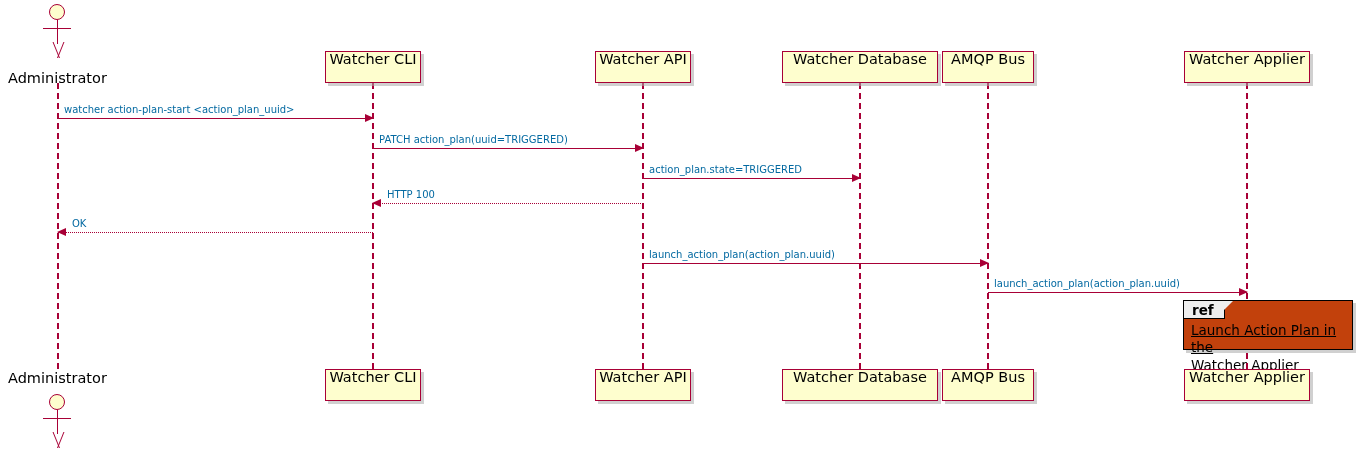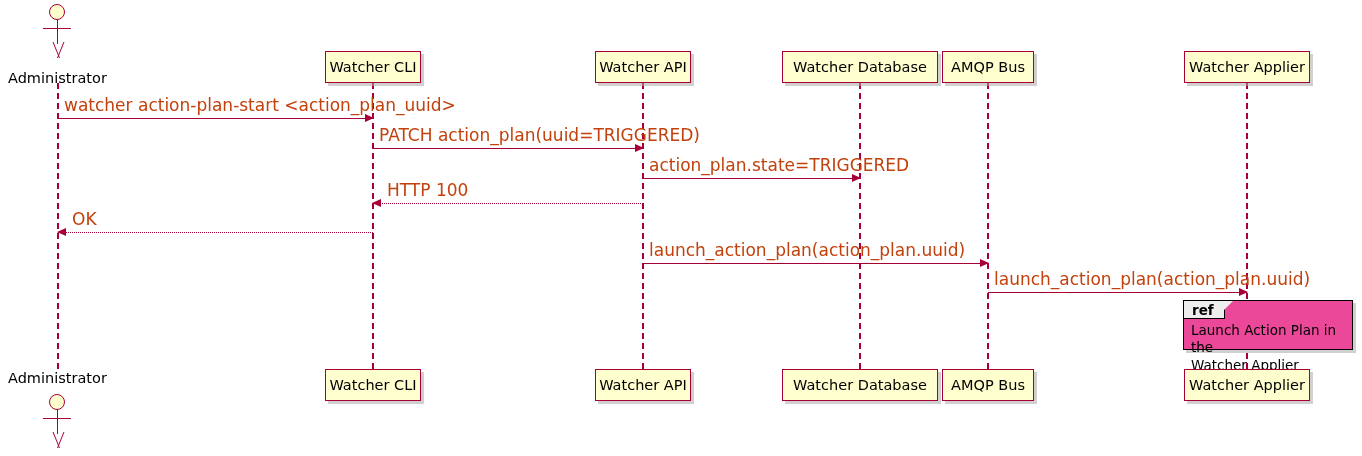--- a/index.html
+++ b/index.html
@@ -20,21 +20,21 @@
 
   
   .participant {
     position:absolute;
     background:#FEFECE;
     border:1.5px solid #A80036;
     box-shadow:3px 3px 0 0 rgba(170,170,170,0.55);
     color:#000000;
     font-size:14.5px;
     line-height:1;
-    display:flex; align-items:center; justify-content:center;
+    display:flex; justify-content:center;
     white-space:nowrap;
     box-sizing:border-box;
   }
 
   
   .actor { position:absolute; width:44px; height:56px; }
   .actor .head {
     position:absolute; left:13px; top:0;
     width:16px; height:16px; border-radius:50%;
     background:#FEFECE; border:1.6px solid #A80036;
@@ -81,29 +81,29 @@
     border-left:9px solid #A80036;
   }
   .msg.left .arrow {
     left:-1px;
     border-top:4.5px solid transparent;
     border-bottom:4.5px solid transparent;
     border-right:9px solid #A80036;
   }
   .msg .label {
     position:absolute; bottom:3px;
-    font-size:17px; color:#c2410c; white-space:nowrap; line-height:1.1;
+    font-size:10px; color:#0369a1; white-space:nowrap; line-height:1.1;
   }
   .msg.right .label { left:6px; }
   .msg.left  .label { left:14px; }
 
   
   .ref-box {
     position:absolute;
-    background:#ec4899;
+    background:#c2410c;
     border:1.5px solid #000000;
     box-shadow:3px 3px 0 0 rgba(170,170,170,0.55);
     box-sizing:border-box;
   }
   .ref-tab {
     position:absolute; left:0; top:0;
     height:18px; padding:0 10px 0 8px;
     background:#EEEEEE;
     border-right:1.5px solid #000;
     border-bottom:1.5px solid #000;
@@ -115,20 +115,21 @@
     content:""; position:absolute; right:-9px; top:0;
     width:0; height:0;
     border-top:9px solid #EEEEEE;
     border-bottom:9px solid transparent;
     border-right:9px solid transparent;
   }
   .ref-text {
     position:absolute; left:7px; top:21px;
     font-size:13.5px; color:#000; line-height:1.28;
     white-space:pre-line;
+    text-decoration:underline;
   }
 </style>
 </head>
 <body>
 
 <div id="diagram">
 
   <div class="lifeline" style="left:57px;  top:83px; height:286px;"></div>
   <div class="lifeline" style="left:372px; top:83px; height:286px;"></div>
   <div class="lifeline" style="left:642px; top:83px; height:286px;"></div>

